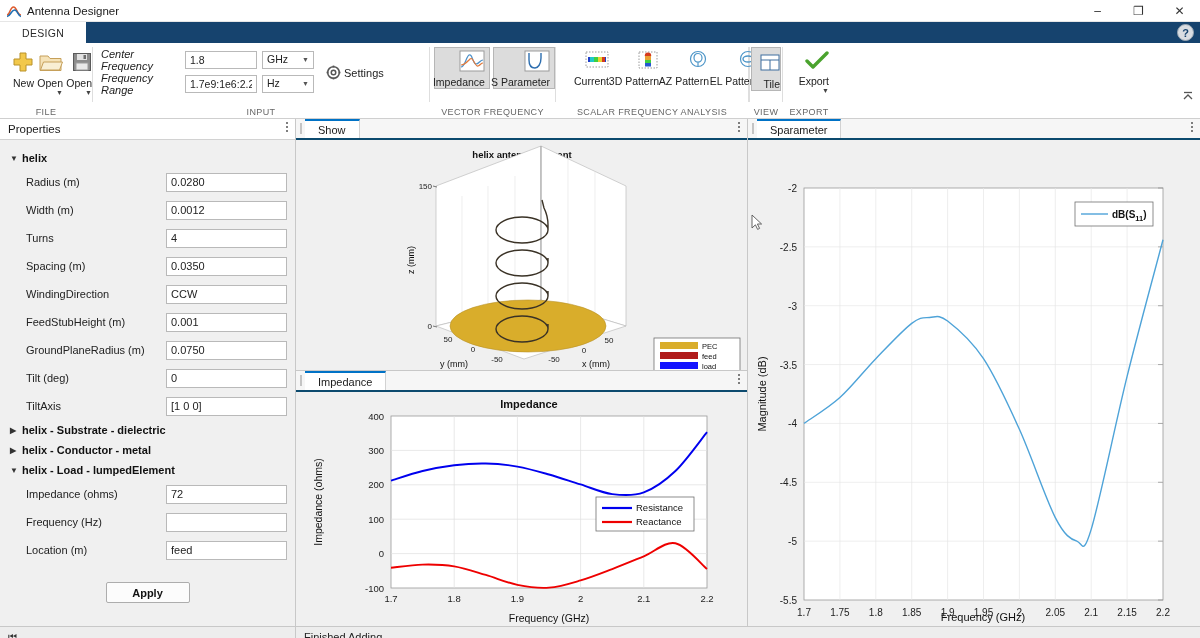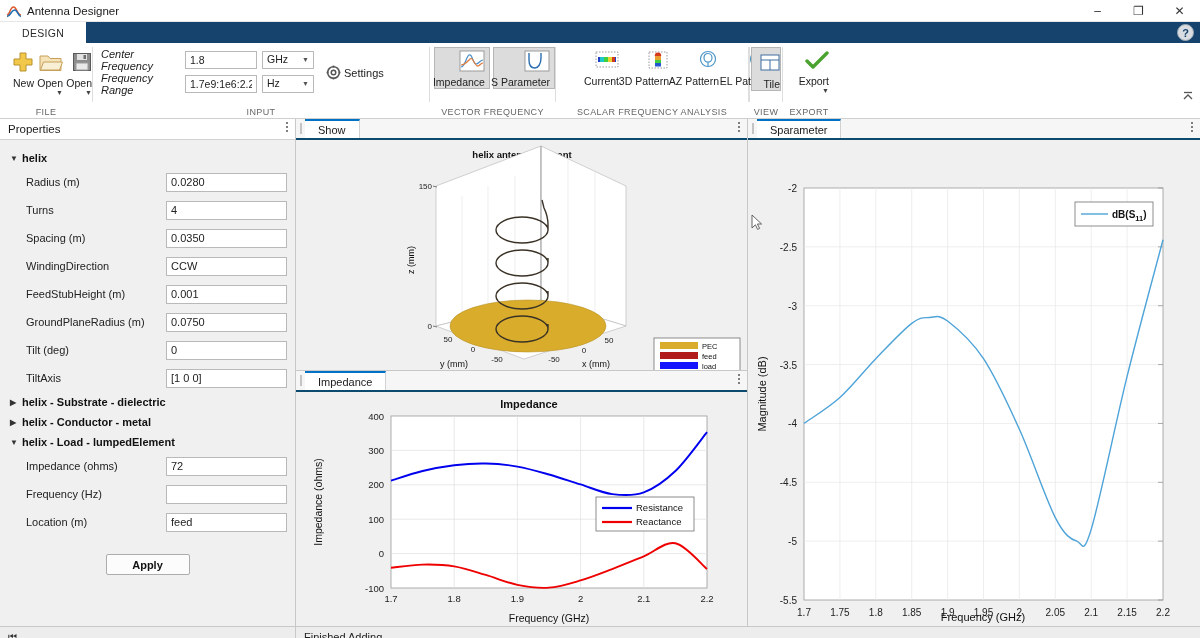--- a/index.html
+++ b/index.html
@@ -263,21 +263,21 @@
           </svg>
         </span>
         <span class="blab">S Parameter</span>
       </div>
     </div>
     <div class="rglabel">VECTOR FREQUENCY ANALYSIS</div>
   </div>
   <div class="rsep"></div>
 
   <div class="rgroup" style="width:192px">
-    <div class="rgbody" style="padding-left:19px;gap:2px">
+    <div class="rgbody" style="padding-left:9px;gap:2px">
       <div class="bigbtn bigbtn2">
         <span class="bico">
           <svg width="24" height="20" viewBox="0 0 24 20">
             <rect x="1" y="2" width="22" height="15" fill="#fff" stroke="#9b9b9b" stroke-dasharray="1.5 1.5"></rect>
             <rect x="3" y="7" width="18" height="5" fill="#1f3fc8"></rect>
             <rect x="5" y="7" width="4" height="5" fill="#1fc8c8"></rect>
             <rect x="9" y="7" width="4" height="5" fill="#3fd03f"></rect>
             <rect x="13" y="7" width="4" height="5" fill="#e8d133"></rect>
             <rect x="17" y="7" width="3" height="5" fill="#d63a1e"></rect>
           </svg>
@@ -374,20 +374,24 @@
         </span>
     </div>
     <div id="propbody">
         <div class="secthdr">
           <span class="tri">▼</span>
           <span>helix</span>
         </div>
         <div class="prow">
           <span class="plabel">Radius (m)</span>
           <input class="pinput" value="0.0280" style="">
+        </div>
+        <div class="prow">
+          <span class="plabel">Width (m)</span>
+          <input class="pinput" value="0.0012" style="">
         </div>
         <div class="prow">
           <span class="plabel">Turns</span>
           <input class="pinput" value="4" style="">
         </div>
         <div class="prow">
           <span class="plabel">Spacing (m)</span>
           <input class="pinput" value="0.0350" style="">
         </div>
         <div class="prow">

